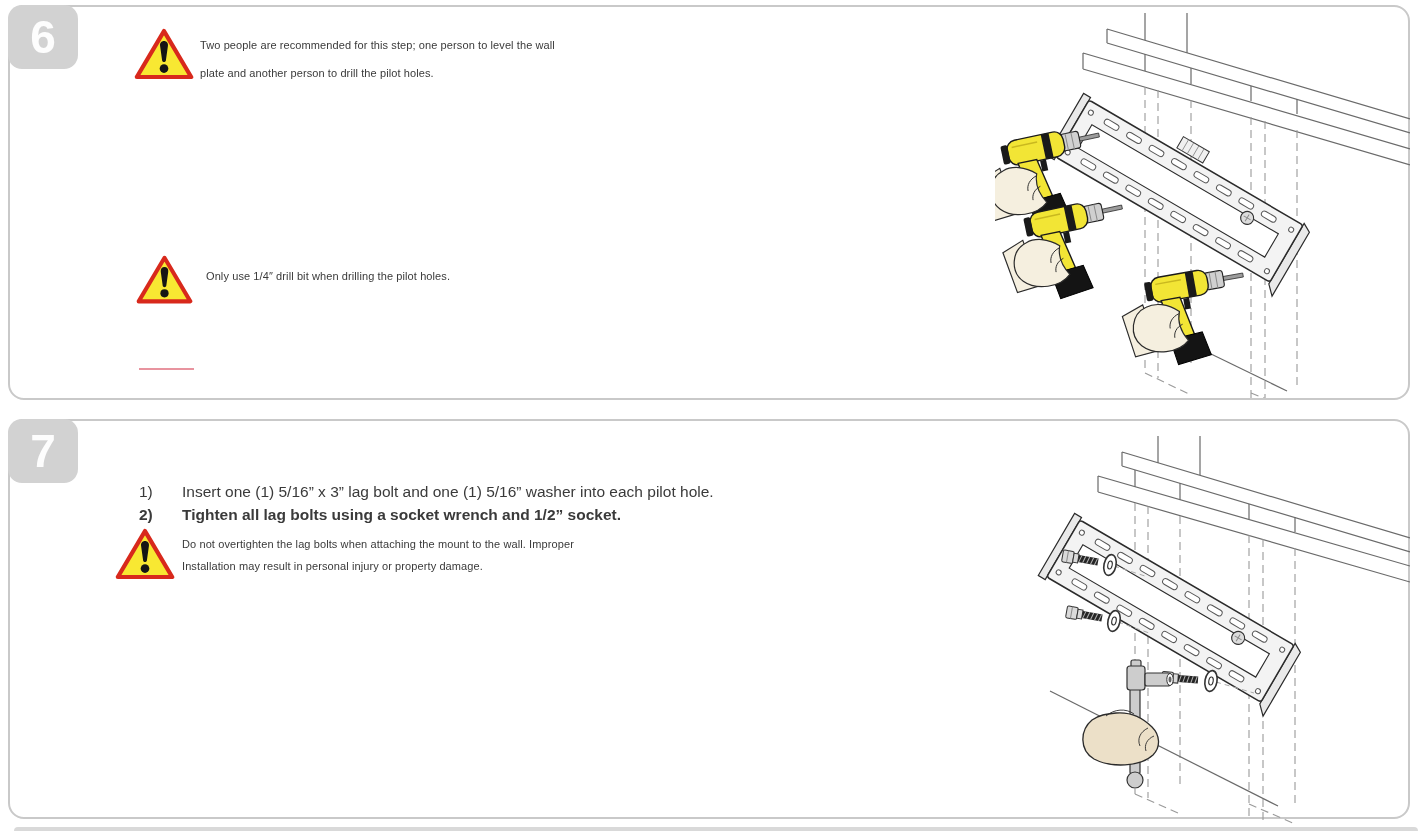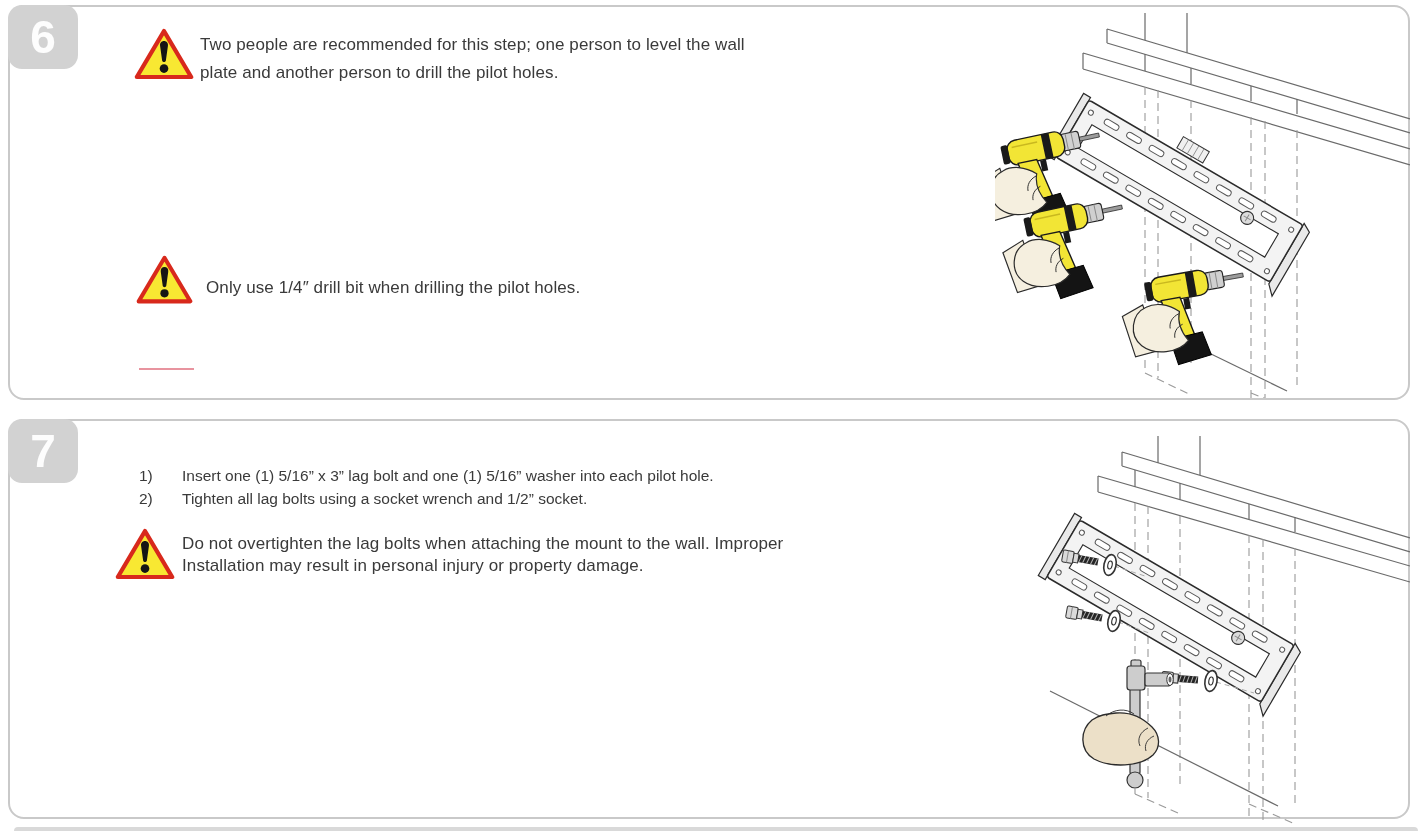--- a/index.html
+++ b/index.html
@@ -24,37 +24,37 @@
     border:2px solid var(--card-border);border-radius:16px;
   }
   #card6{top:5px;height:395px;}
   #card7{top:419px;height:400px;}
   .badge{
     position:absolute;left:-2px;top:-2px;width:70px;height:64px;
     background:var(--badge);border-radius:14px;
     color:#fdfdfd;font-size:46px;font-weight:bold;
     display:flex;align-items:center;justify-content:center;
   }
-  .txt{position:absolute;white-space:pre-line;font-size:17px;letter-spacing:.1px;}
+  .txt{position:absolute;white-space:pre-line;font-size:11px;letter-spacing:.1px;}
   .tri{position:absolute;}
   .wt-body{fill:var(--warn-yellow);stroke:var(--warn-red);stroke-width:4.5;stroke-linejoin:round;}
   .wt-mark,.wt-dot{fill:#151515;}
 
   
   #card6 .tri1{left:124px;top:20px;width:60px;height:55px;}
   #card6 .warn1{left:190px;top:24px;width:720px;line-height:28px;}
   #card6 .para{left:127px;top:188px;width:720px;line-height:31px;}
   #card6 .tri2{left:126px;top:247px;width:57px;height:52px;}
-  #card6 .warn2{left:196px;top:270px;width:700px;line-height:22px;}
+  #card6 .warn2{left:196px;top:258px;width:700px;line-height:22px;}
   .pink-line{position:absolute;left:129px;top:361px;width:55px;height:2px;background:var(--pink);}
 
   
-  .list-row{position:absolute;left:129px;font-size:15.5px;line-height:22px;white-space:nowrap;}
+  .list-row{position:absolute;left:129px;font-size:15.5px;line-height:22px;white-space:nowrap;margin-top:16px;}
   #card7 .row1{top:44px;}
-  #card7 .row2{top:67px;}
+  #card7 .row2{top:67px;font-weight:bold;}
   .list-num{display:inline-block;width:43px;}
   #card7 .tri3{left:105px;top:106px;width:60px;height:55px;}
   #card7 .warn3{left:172px;top:112px;width:720px;line-height:22px;}
 
   .illus{position:absolute;}
   #illus6{left:985px;top:6px;width:415px;height:385px;}
   #illus7{left:1000px;top:15px;width:400px;height:390px;}
 
   
   .f-line{stroke:#6a6a6a;stroke-width:1.2;fill:none;}

